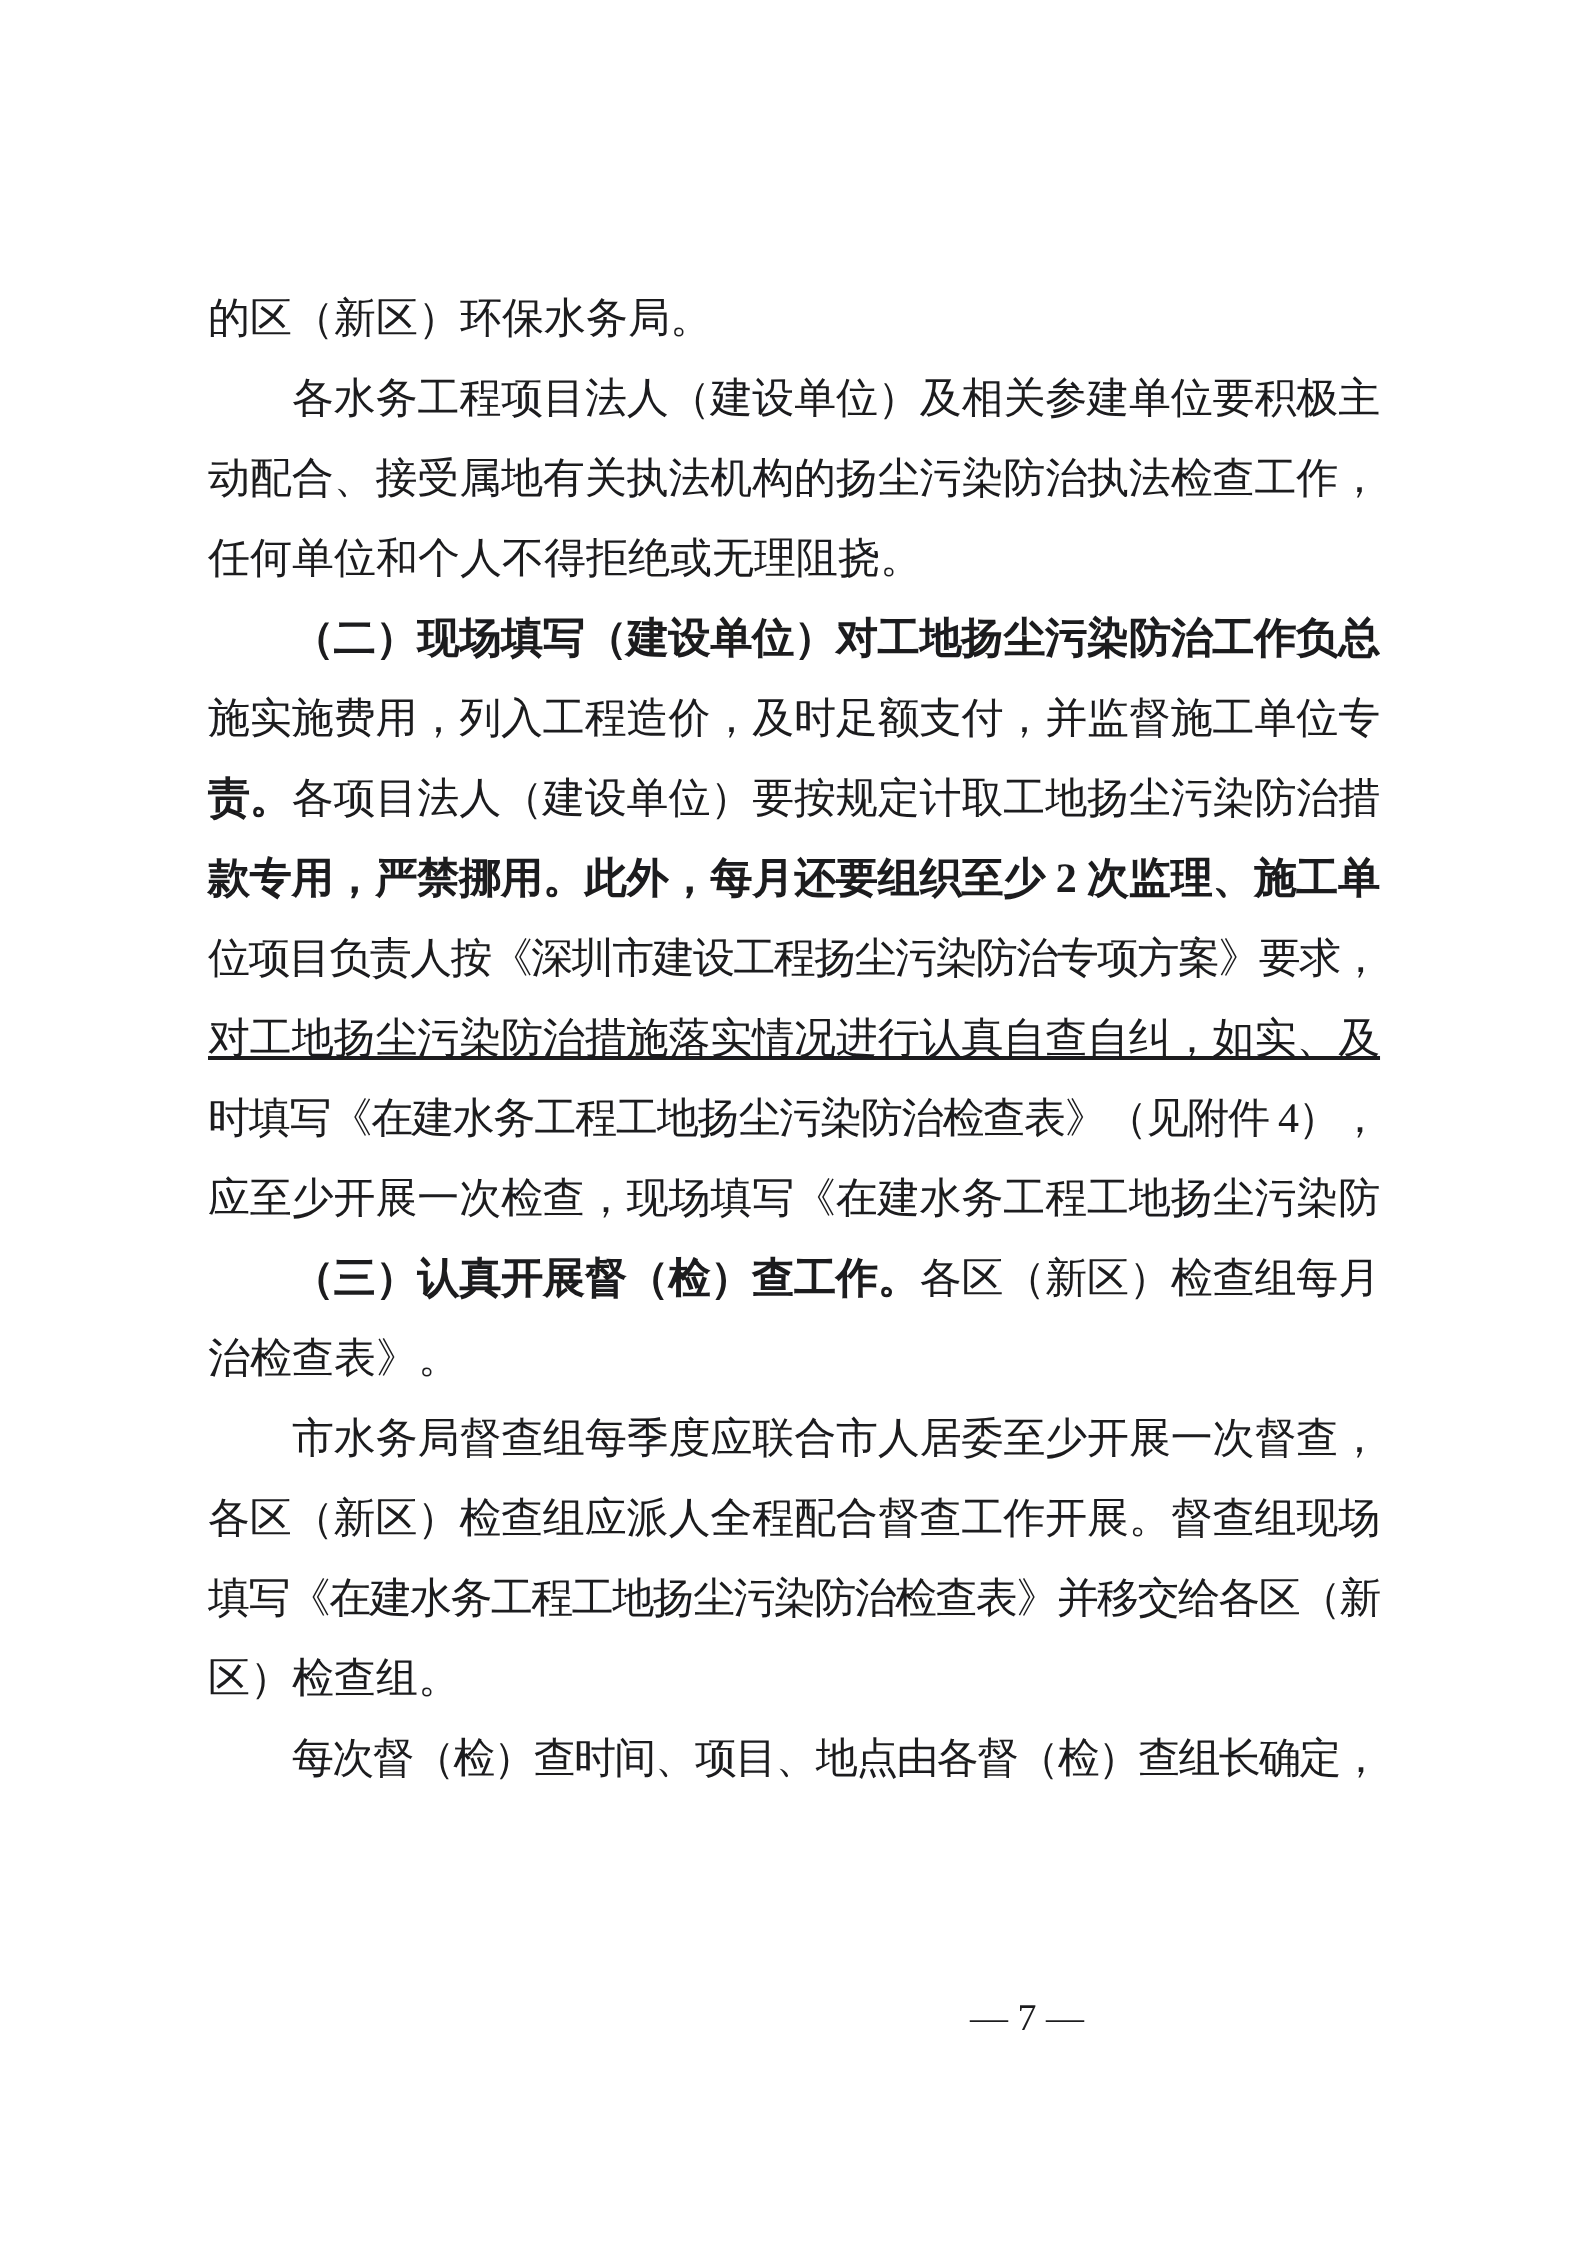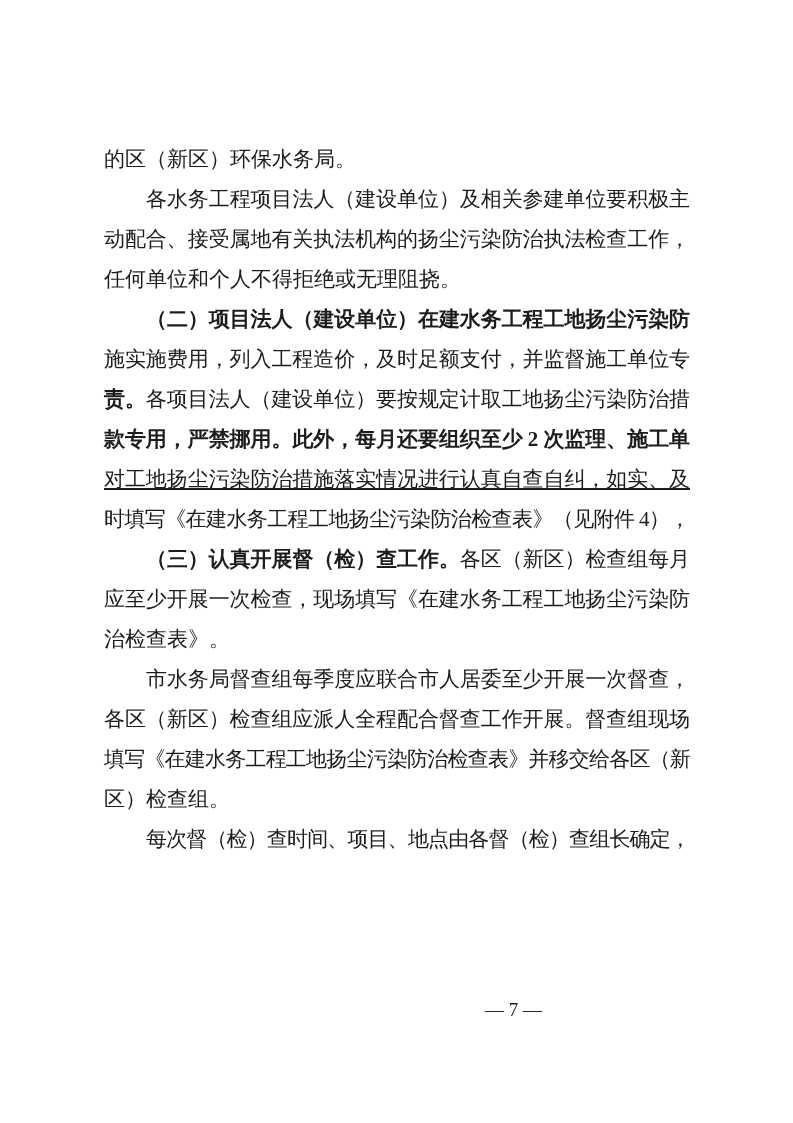--- a/index.html
+++ b/index.html
@@ -54,28 +54,29 @@
 </style>
 </head>
 <body>
 
 <div class="page">
   <div id="text-block">
       <div class="line"><span class="linetext"><span>的区（新区）环保水务局。</span></span></div>
       <div class="line indent"><span class="linetext" style="letter-spacing: -0.0769231px;"><span>各水务工程项目法人（建设单位）及相关参建单位要积极主</span></span></div>
       <div class="line"><span class="linetext" style="letter-spacing: -0.0714286px;"><span>动配合、接受属地有关执法机构的扬尘污染防治执法检查工作，</span></span></div>
       <div class="line"><span class="linetext"><span>任何单位和个人不得拒绝或无理阻挠。</span></span></div>
-      <div class="line indent"><span class="linetext" style="letter-spacing: -0.0769231px;"><span class="bold">（二）项目法人（建设单位）在建水务工程工地扬尘污染防</span></span></div>
+      <div class="line indent"><span class="linetext" style="letter-spacing: -0.0769231px;"><span class="bold">（二）现场填写（建设单位）对工地扬尘污染防治工作负总</span></span></div>
       <div class="line"><span class="linetext" style="letter-spacing: -0.0714286px;"><span>施实施费用，列入工程造价，及时足额支付，并监督施工单位专</span></span></div>
       <div class="line"><span class="linetext" style="letter-spacing: -0.0714286px;"><span class="bold">责。</span><span>各项目法人（建设单位）要按规定计取工地扬尘污染防治措</span></span></div>
       <div class="line"><span class="linetext" style="letter-spacing: -0.0666667px; font-weight: bold;"><span>款专用，严禁挪用。此外，每月还要组织至少 2 次监理、施工单</span></span></div>
+      <div class="line"><span class="linetext" style="letter-spacing: -0.793103px;"><span>位项目负责人按《深圳市建设工程扬尘污染防治专项方案》要求，</span></span></div>
       <div class="line"><span class="linetext" style="letter-spacing: -0.0714286px; text-decoration: underline;"><span>对工地扬尘污染防治措施落实情况进行认真自查自纠，如实、及</span></span></div>
       <div class="line"><span class="linetext" style="letter-spacing: -0.6px;"><span>时填写《在建水务工程工地扬尘污染防治检查表》（见附件 4），</span></span></div>
+      <div class="line"><span class="linetext" style="letter-spacing: -0.0714286px;"><span>应至少开展一次检查，现场填写《在建水务工程工地扬尘污染防</span></span></div>
       <div class="line indent"><span class="linetext" style="letter-spacing: -0.0769231px;"><span class="bold">（三）认真开展督（检）查工作。</span><span>各区（新区）检查组每月</span></span></div>
-      <div class="line"><span class="linetext" style="letter-spacing: -0.0714286px;"><span>应至少开展一次检查，现场填写《在建水务工程工地扬尘污染防</span></span></div>
       <div class="line"><span class="linetext"><span>治检查表》。</span></span></div>
       <div class="line indent"><span class="linetext" style="letter-spacing: -0.0769231px;"><span>市水务局督查组每季度应联合市人居委至少开展一次督查，</span></span></div>
       <div class="line"><span class="linetext" style="letter-spacing: -0.0714286px;"><span>各区（新区）检查组应派人全程配合督查工作开展。督查组现场</span></span></div>
       <div class="line"><span class="linetext" style="letter-spacing: -0.793103px;"><span>填写《在建水务工程工地扬尘污染防治检查表》并移交给各区（新</span></span></div>
       <div class="line"><span class="linetext"><span>区）检查组。</span></span></div>
       <div class="line indent"><span class="linetext" style="letter-spacing: -0.851852px;"><span>每次督（检）查时间、项目、地点由各督（检）查组长确定，</span></span></div>
     </div>
   <div class="page-number">— 7 —</div>
 </div>
 

